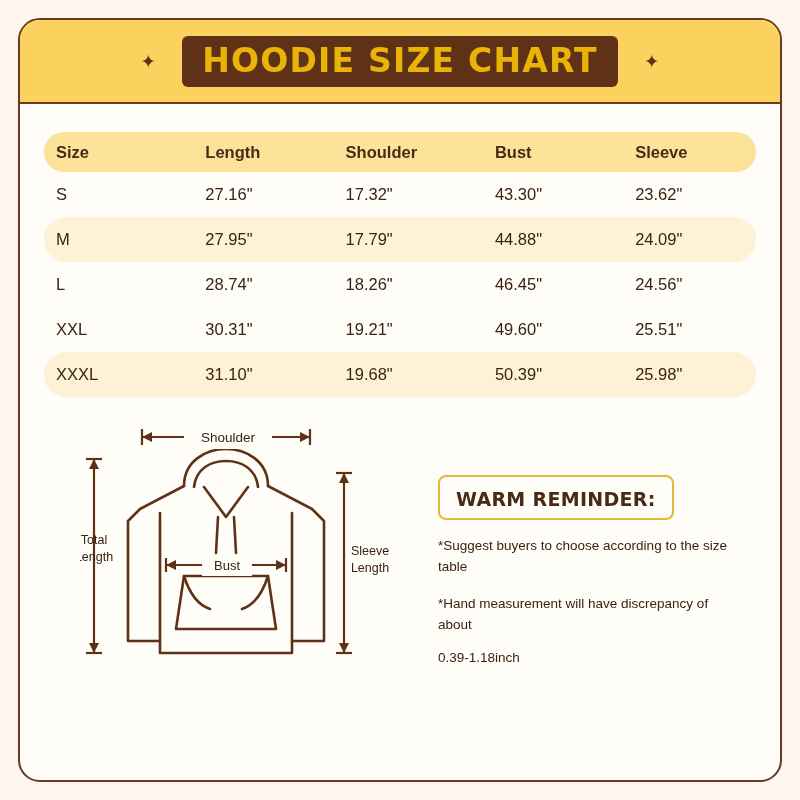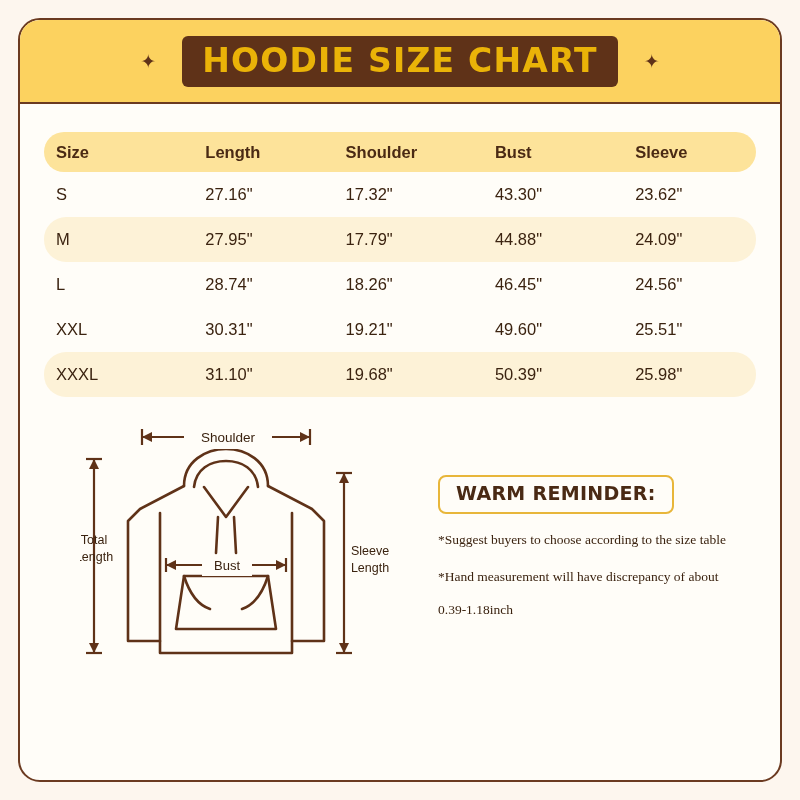--- a/index.html
+++ b/index.html
@@ -115,33 +115,32 @@
     position: absolute;
     left: 418px;
     top: 62px;
     width: 300px;
   }
   .reminder-badge {
     display: inline-block;
     border: 2px solid #e8b63a;
     border-radius: 8px;
     background: #fffdf8;
-    padding: 5px 16px 8px 16px;
+    padding: 11px 16px 8px 16px;
     font-family: "DejaVu Sans", sans-serif;
     font-weight: bold;
     font-size: 19px;
     color: #4a2a14;
     letter-spacing: .3px;
   }
   .reminder-line {
     margin-top: 16px;
     font-size: 13.5px;
     color: #3b2310;
     line-height: 1.55;
-    font-family: Liberation Serif, serif;
   }
   .reminder-line.second { }
   svg text {
     font-family: "Liberation Sans", sans-serif;
   }
 </style>
 </head>
 <body>
 
 <div class="page">

